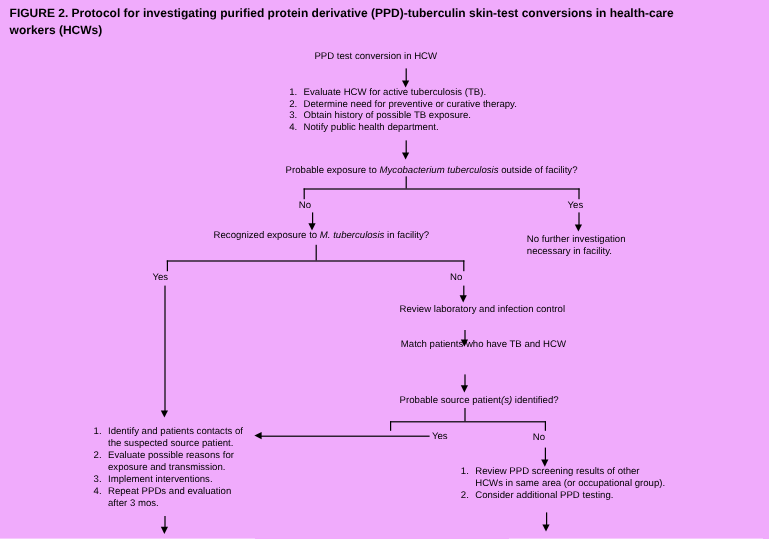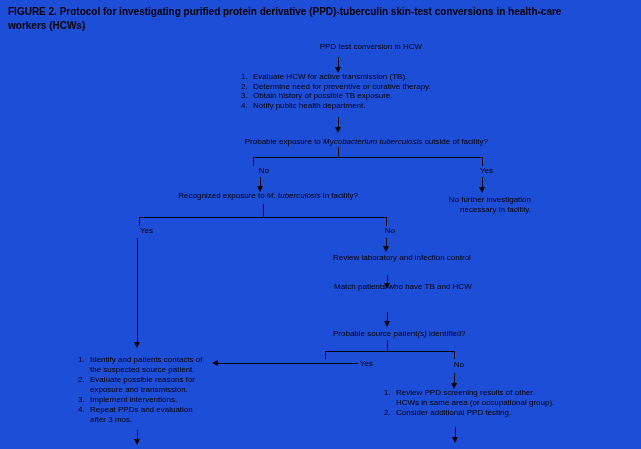--- a/index.html
+++ b/index.html
@@ -1,21 +1,21 @@
 <!DOCTYPE html>
 <html><head>
 <meta charset="utf-8">
 <style>
   html,body{margin:0;padding:0;background:#fff;}
-  .canvas{position:relative;width:641px;height:449px;background:#1d4ed8;
+  .canvas{position:relative;width:641px;height:449px;background:#f0abfc;
           font-family:"Liberation Sans",sans-serif;color:#000;overflow:hidden;}
   .title{position:absolute;left:8px;top:5px;width:630px;
          font-size:10px;font-weight:bold;line-height:14px;}
   .t{position:absolute;font-size:8px;line-height:9.5px;}
-  .center{text-align:right;}
+  .center{text-align:left;}
   .nowrap{white-space:nowrap;}
   .line{position:absolute;background:#000;}
   
   .varrow{position:absolute;width:9px;}
   .varrow::before{content:"";position:absolute;left:4px;top:0;bottom:4px;width:1px;background:#000;}
   .varrow::after{content:"";position:absolute;left:1px;bottom:0;width:0;height:0;
                  border-left:3.5px solid transparent;border-right:3.5px solid transparent;
                  border-top:6px solid #000;}
   
   .harrow{position:absolute;height:8px;}
@@ -41,21 +41,21 @@
   </div>
 
   <div class="t center nowrap" style="left:262px;top:42px;width:160px">PPD test conversion in HCW</div>
 
   <div class="varrow" style="left:334px;top:57px;height:16px"></div>
 
   <div class="t list lh95" style="left:241px;top:72px">
     <div class="li">
       <span class="num">1.</span>
       <span class="itxt">
-          <span class="ln">Evaluate HCW for active transmission (TB).</span>
+          <span class="ln">Evaluate HCW for active tuberculosis (TB).</span>
         </span>
     </div>
     <div class="li">
       <span class="num">2.</span>
       <span class="itxt">
           <span class="ln">Determine need for preventive or curative therapy.</span>
         </span>
     </div>
     <div class="li">
       <span class="num">3.</span>

